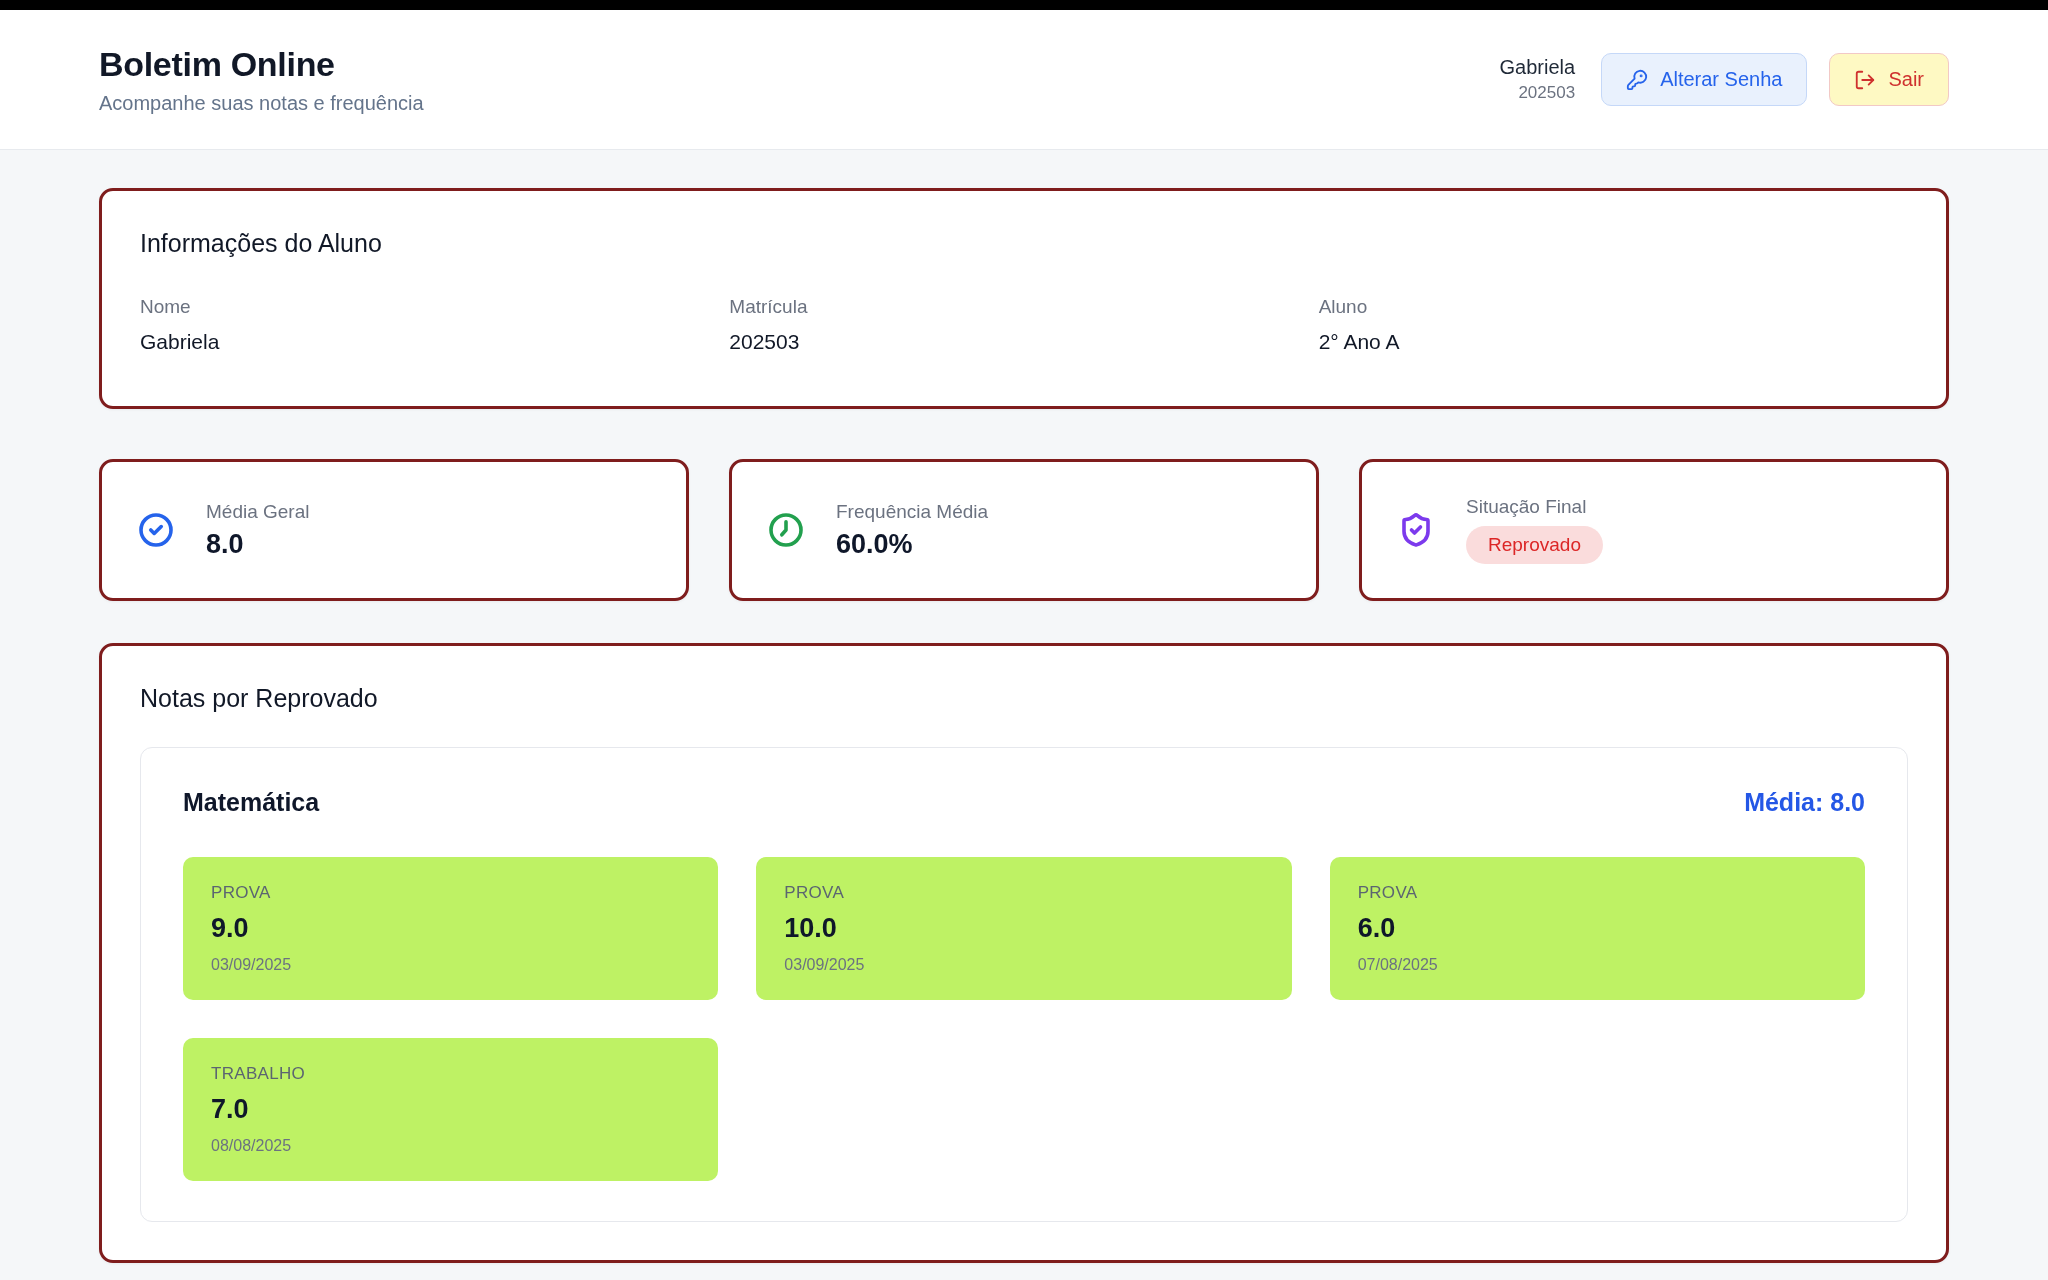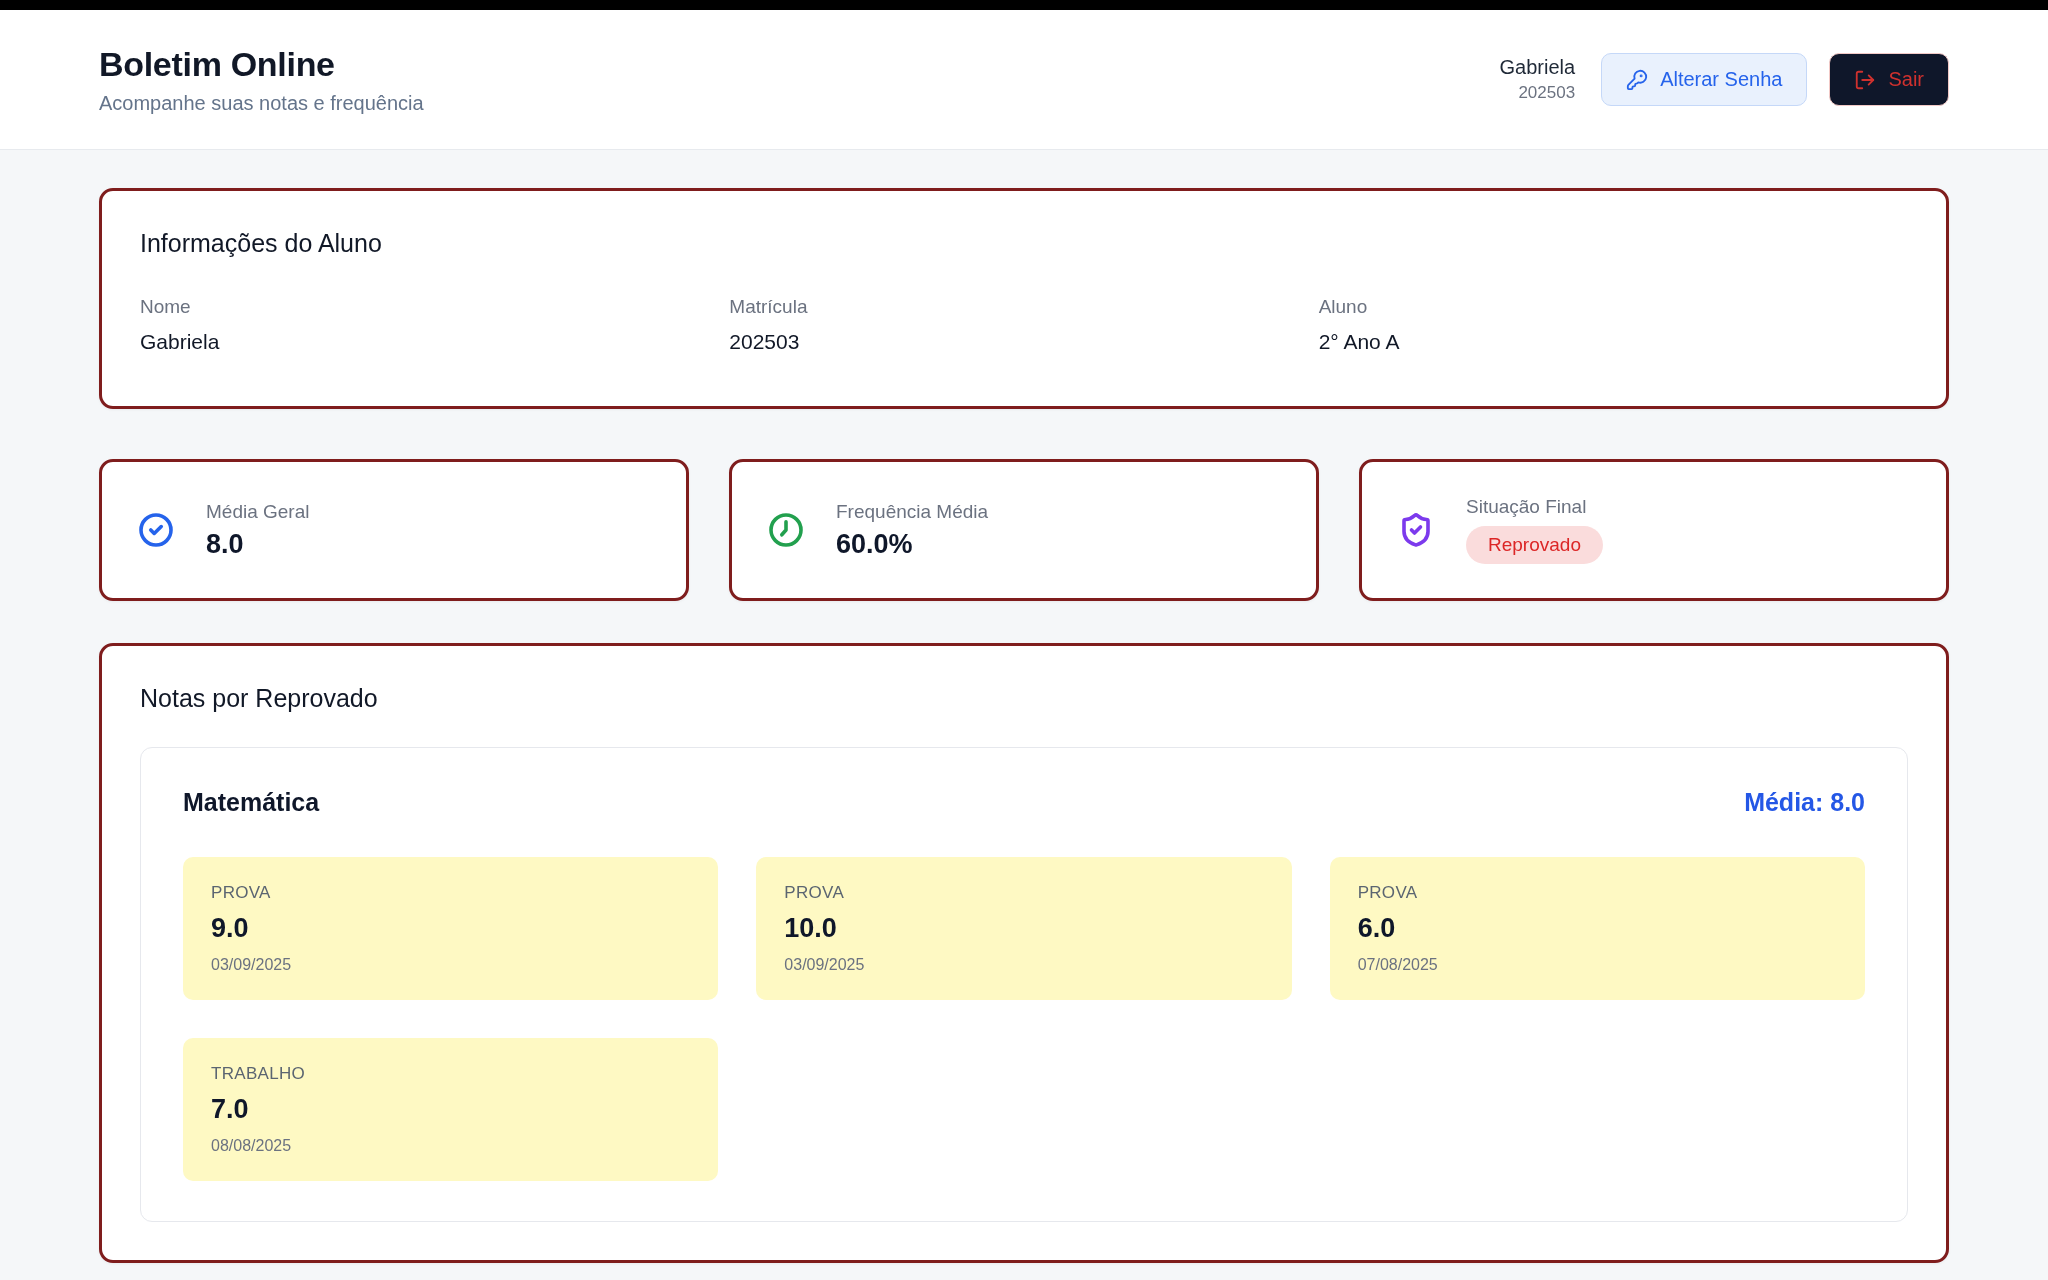--- a/index.html
+++ b/index.html
@@ -35,21 +35,21 @@
     font-size: 20px; font-weight: 500;
     padding: 14px 24px; border-radius: 10px; cursor: pointer;
     border: 1px solid transparent;
     font-family: inherit;
   }
   .btn svg { width: 22px; height: 22px; }
   .btn-change {
     background: #e9f1fd; color: #2563eb; border-color: #c5d8f8;
   }
   .btn-logout {
-    background: #0f172a; color: #cf312e; border-color: #f2c9c6;
+    background: #fef9c3; color: #cf312e; border-color: #f2c9c6;
   }
   .container { width: 1850px; margin: 0 auto; }
   .card {
     background: #ffffff;
     border: 3px solid #7f1d1d;
     border-radius: 14px;
     box-shadow: 0 1px 3px rgba(16,24,40,0.05);
   }
   .info-card { margin-top: 38px; padding: 38px; }
   .card-title { font-size: 25px; font-weight: 500; color: #111827; }
@@ -86,21 +86,21 @@
     background: #ffffff;
   }
   .subject-head { display: flex; align-items: center; justify-content: space-between; }
   .subject-name { font-size: 25px; font-weight: 700; color: #0f172a; }
   .subject-average { font-size: 25px; font-weight: 700; color: #2457e6; }
   .grades-grid {
     margin-top: 40px;
     display: grid; grid-template-columns: 1fr 1fr 1fr; gap: 38px;
   }
   .grade-card {
-    background: #fef9c3;
+    background: #bef264;
     border-radius: 10px;
     padding: 26px 28px;
     min-height: 126px;
   }
   .grade-type { font-size: 17px; color: #5b6571; letter-spacing: 0.3px; }
   .grade-score { font-size: 27px; font-weight: 700; color: #0f172a; margin-top: 10px; }
   .grade-date { font-size: 16px; color: #6b7280; margin-top: 12px; }
 </style>
 </head>
 <body>

